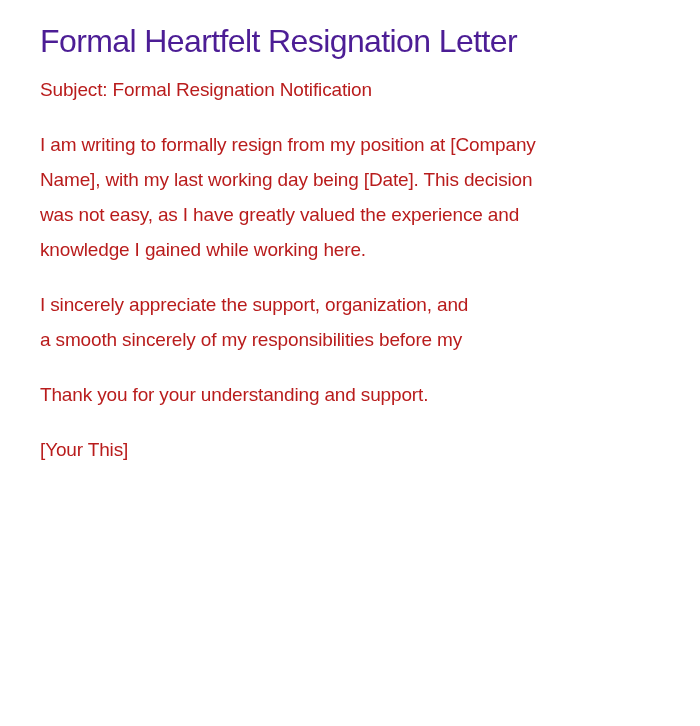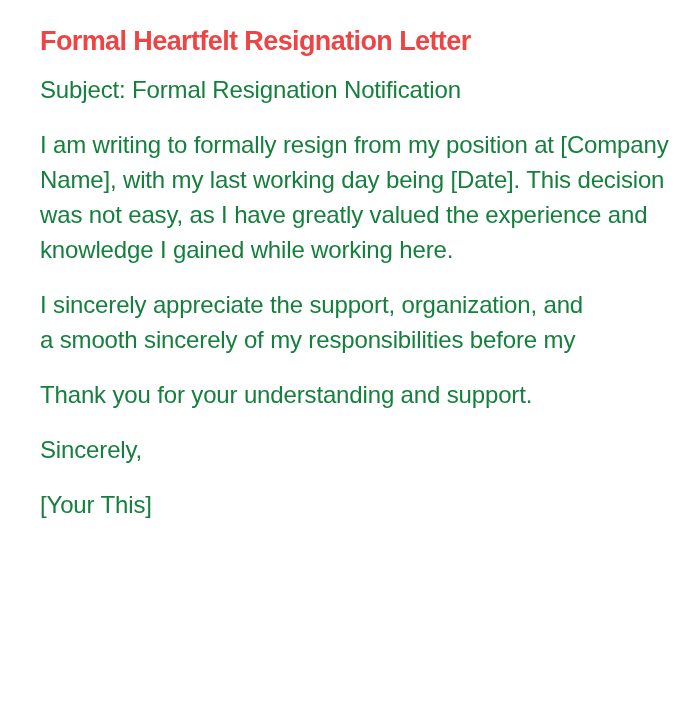--- a/index.html
+++ b/index.html
@@ -14,34 +14,34 @@
       color: #111111;
       font-family: "Liberation Sans", sans-serif;
     }
     .page {
       position: relative;
       padding: 26px 0 0 40px;
       width: 600px;
     }
     .title {
       font-family: "Liberation Sans", sans-serif;
-      font-weight: bold;
-      font-size: 27px;
+      font-weight: normal;
+      font-size: 32px;
       letter-spacing: -0.6px;
       margin: 0 0 16px 0;
       line-height: 30px;
-      color: #ef4444;
+      color: #4c1d95;
     }
     .para {
-      font-size: 24px;
+      font-size: 19px;
       line-height: 35px;
       margin: 0 0 20px 0;
       letter-spacing: -0.15px;
       word-spacing: 0px;
-      color: #15803d;
+      color: #b91c1c;
     }
     .line {
       display: block;
       white-space: nowrap;
     }
   </style>
 </head>
 <body>
 
 <div class="page">
@@ -57,16 +57,15 @@
     <span class="line">knowledge I gained while working here.</span>
   </p>
 
   <p class="para">
     <span class="line">I sincerely appreciate the support, organization, and</span>
     <span class="line">a smooth sincerely of my responsibilities before my</span>
   </p>
 
   <p class="para">Thank you for your understanding and support.</p>
 
-  <p class="para">Sincerely,</p>
 
   <p class="para">[Your This]</p>
 </div>
 
 </body></html>

